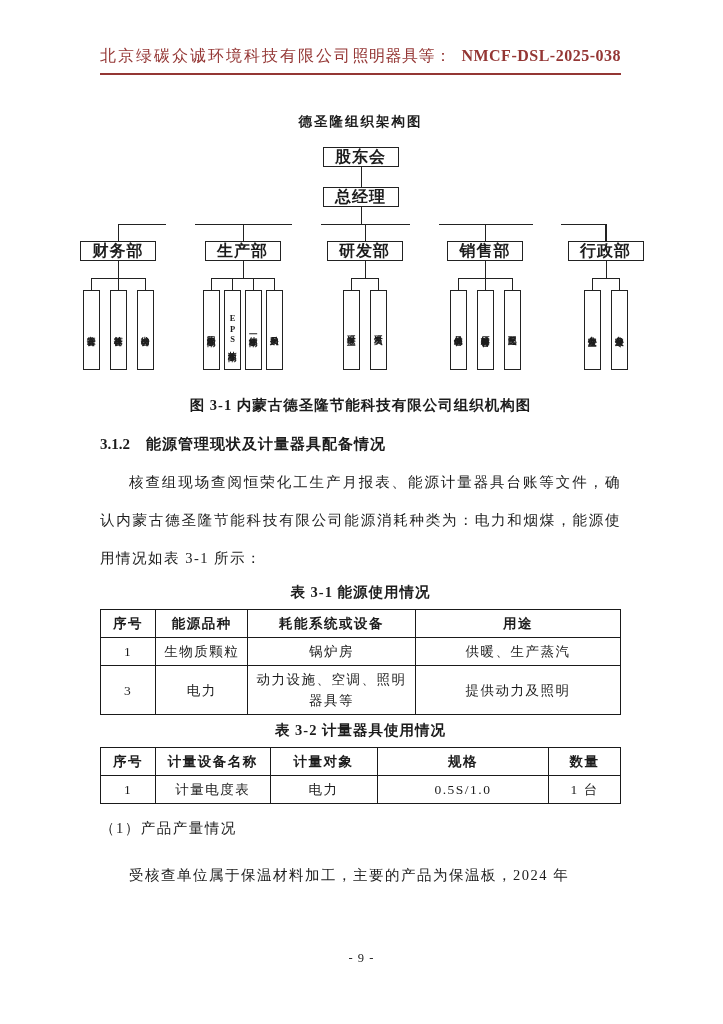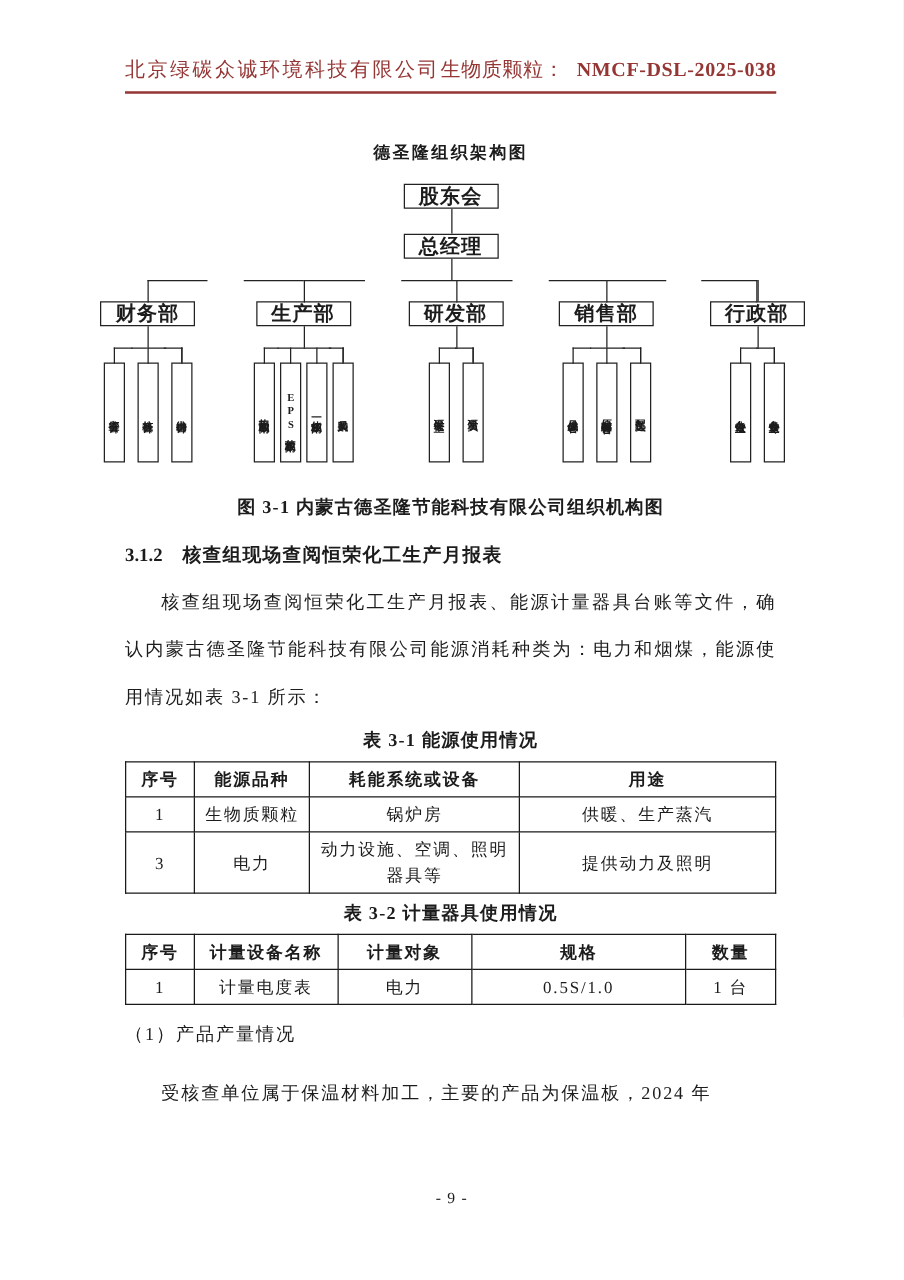--- a/index.html
+++ b/index.html
@@ -100,21 +100,21 @@
 </style>
 </head>
 <body>
 
 <div class="page">
   <div class="content">
 
     <div class="doc-header">
       <span class="company">北京绿碳众诚环境科技有限公司</span>
       <span class="file-no">
-        <span>生物质颗粒：</span><span class="num">NMCF-DSL-2025-038</span>
+        <span>照明器具等：</span><span class="num">NMCF-DSL-2025-038</span>
       </span>
     </div>
     <div class="header-rule"></div>
 
     <div class="org-title">德圣隆组织架构图</div>
     <div class="orgchart tree">
       <ul>
         <li>
           <div class="obox">股东会</div>
           <ul class="l2 connected">
@@ -197,21 +197,21 @@
               </ul>
             </li>
           </ul>
         </li>
       </ul>
     </div>
 
     <div class="figure-caption">图 3-1 内蒙古德圣隆节能科技有限公司组织机构图</div>
 
     <div class="heading">
-      <span class="h-num">3.1.2</span><span>核查组现场查阅恒荣化工生产月报表</span>
+      <span class="h-num">3.1.2</span><span>能源管理现状及计量器具配备情况</span>
     </div>
 
     <p class="para indent">核查组现场查阅恒荣化工生产月报表、能源计量器具台账等文件，确认内蒙古德圣隆节能科技有限公司能源消耗种类为：电力和烟煤，能源使用情况如表 3-1 所示：</p>
 
     <div class="table-title">表 3-1 能源使用情况</div>
     <table class="t1">
       <thead>
         <tr>
           <th class="c0">序号</th>
           <th class="c1">能源品种</th>

